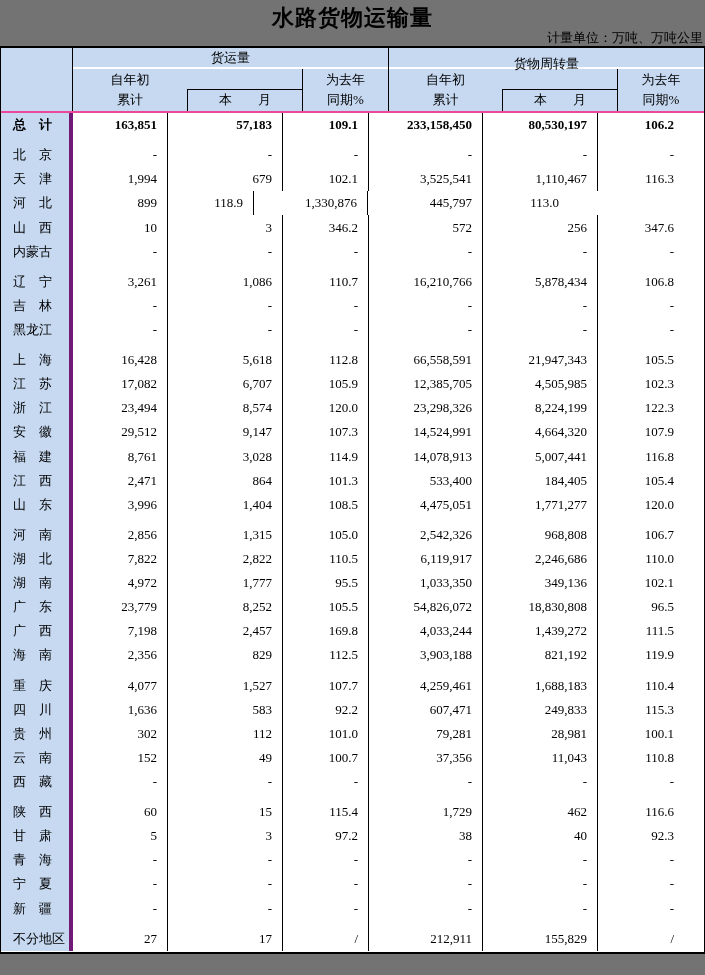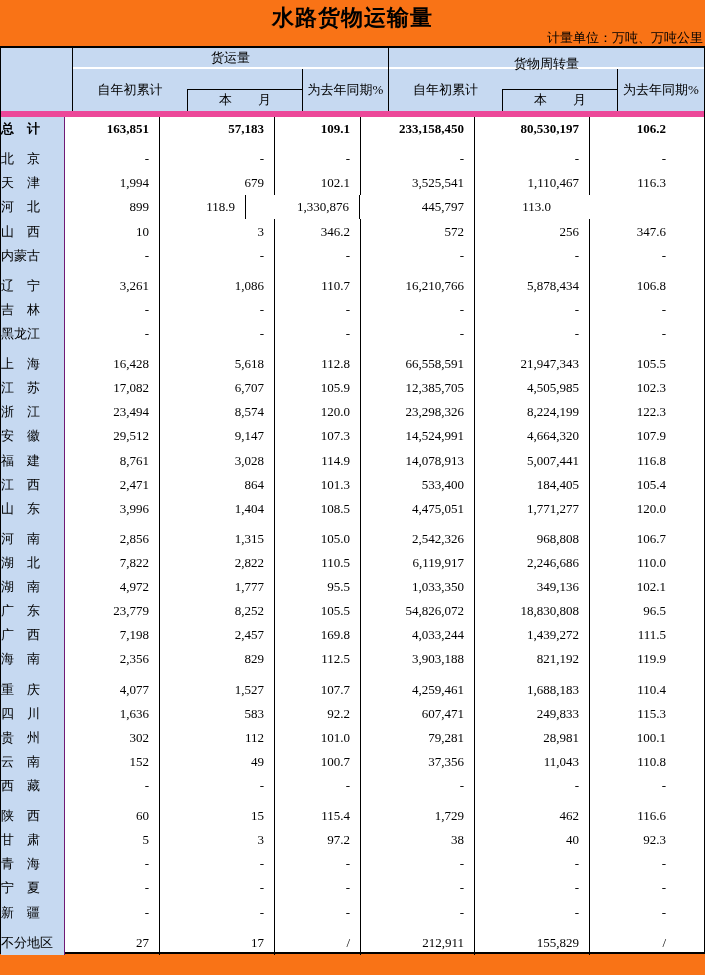--- a/index.html
+++ b/index.html
@@ -2,56 +2,56 @@
 <html><head>
 <meta charset="utf-8">
 <style>
   html,body{margin:0;padding:0;background:#ffffff;}
   body{
     width:705px;height:975px;
     font-family:"Liberation Serif",serif;
     color:#000;
     -webkit-font-smoothing:none;
   }
-  .sheet{position:relative;width:705px;height:975px;background:#f97316;overflow:hidden;}
+  .sheet{position:relative;width:705px;height:975px;background:#737373;overflow:hidden;}
   .title{
     position:absolute;top:3px;left:0;width:100%;
     text-align:center;font-size:22px;font-weight:bold;letter-spacing:1px;
     font-family:"Liberation Sans",sans-serif;
   }
   .unit{
     position:absolute;top:29px;right:2px;
     font-size:13px;
   }
   .table{
     position:absolute;top:46px;left:0;width:705px;height:908px;
     box-sizing:border-box;background:#fff;
     border:1px solid #000;
     border-top:2.5px solid #000;
     border-bottom:2.5px solid #000;
   }
   .thead{
     position:relative;height:63px;background:#c6d9f1;
-    border-bottom:6px solid #ec4899;
+    border-bottom:2px solid #ec4899;
     padding-left:16px;
   }
   .wline{position:absolute;left:72px;width:631px;top:19px;height:2px;background:#ffffff;}
   .vl{position:absolute;width:1px;background:#000;}
   .hl{position:absolute;height:1px;background:#000;}
   .hcell{
     position:absolute;display:flex;align-items:center;justify-content:center;
     font-size:13px;text-align:center;
   }
-  .hcell.two{flex-direction:row;justify-content:center;line-height:20px;}
+  .hcell.two{flex-direction:column;justify-content:center;line-height:20px;}
   .tbody{display:flex;flex-direction:column;height:838px;}
   .tr{flex:1 1 auto;display:flex;align-items:center;min-height:0;}
   .td{height:100%;box-sizing:border-box;display:flex;align-items:center;font-size:13px;}
   .td.region{
-    width:64px;background:#c6d9f1;border-right:1px solid #701a75;
-    flex:none;
+    width:72px;background:#c6d9f1;border-right:4px solid #701a75;
+    padding-left:12px;flex:none;
   }
   .td.num{
     justify-content:flex-end;padding-right:10px;
     border-right:1px solid #000;flex:none;
   }
   .td.c1{width:95px;}
   .td.c2{width:115px;}
   .td.c3{width:86px;}
   .td.c4{width:114px;}
   .td.c5{width:115px;}

